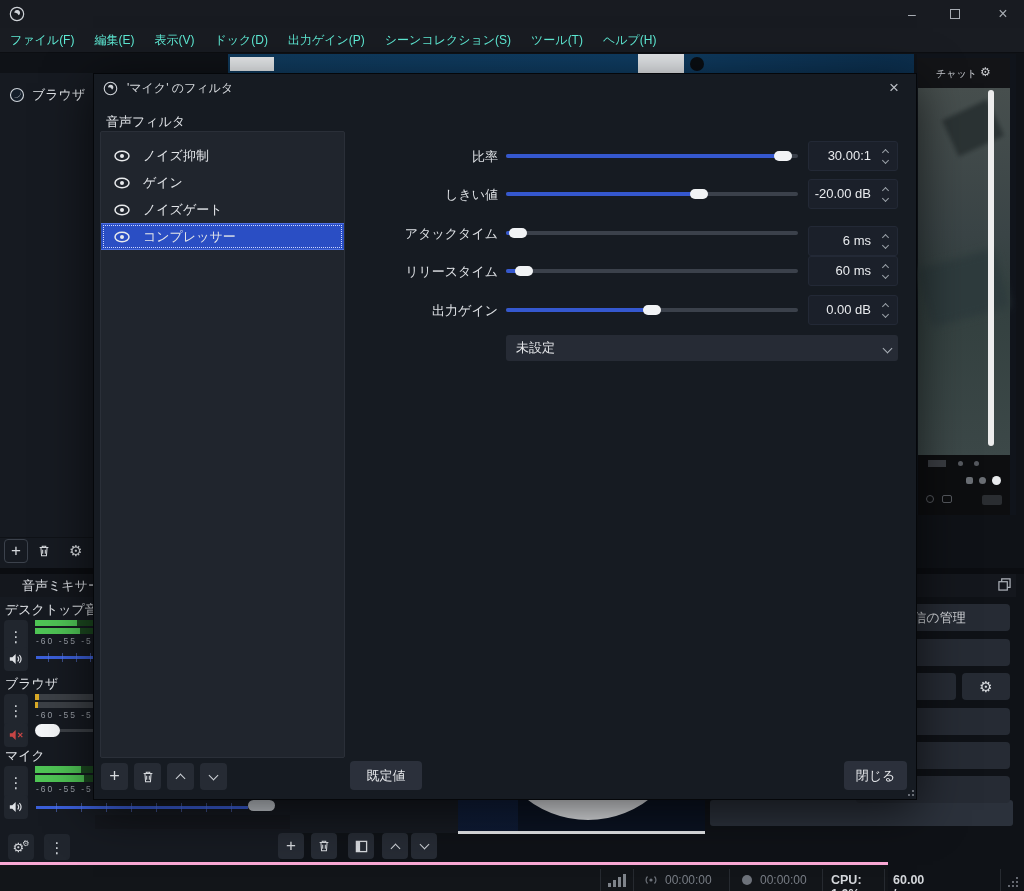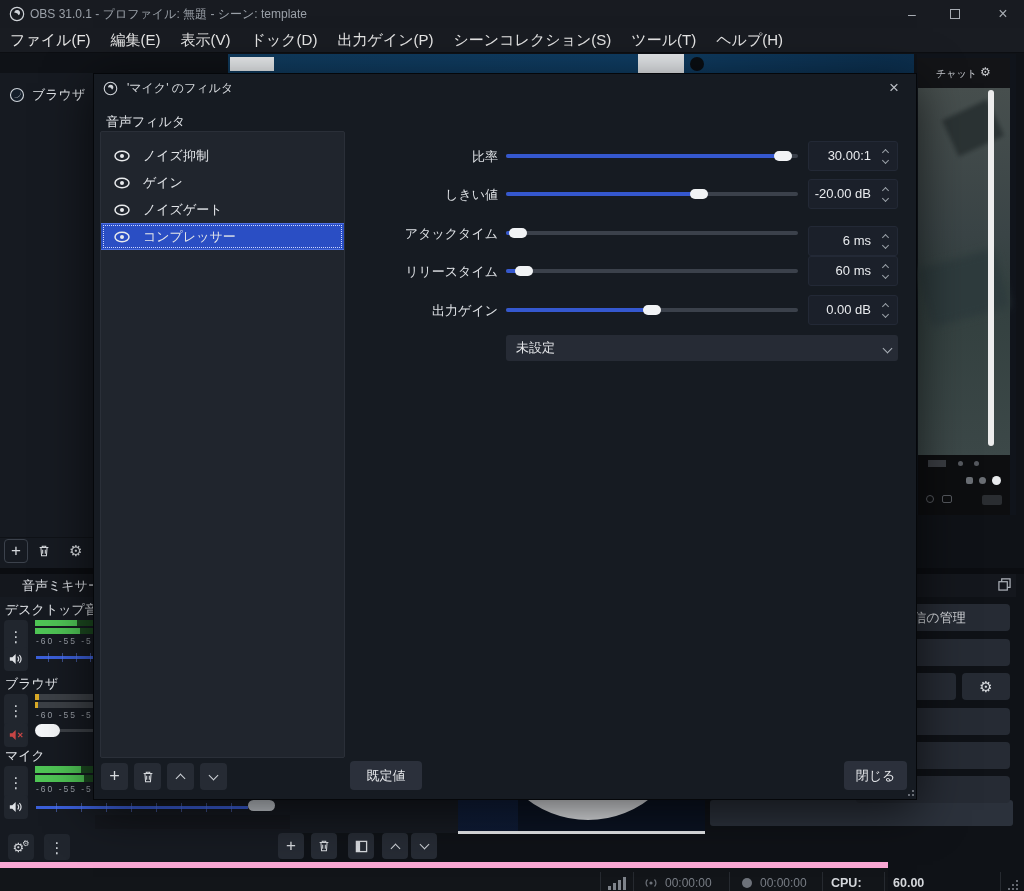--- a/index.html
+++ b/index.html
@@ -4,21 +4,21 @@
 <style>
   html,body{margin:0;padding:0;background:#000;}
   *{box-sizing:border-box;font-family:"Liberation Sans","DejaVu Sans",sans-serif;}
   #stage{position:relative;width:1024px;height:891px;background:#0f1217;overflow:hidden;color:#dfe2e6;font-size:13px;}
   .abs{position:absolute;}
   
   .titlebar{left:0;top:0;width:1024px;height:28px;background:#181b21;display:flex;align-items:center;}
   .title-text{color:#9aa0a8;font-size:12px;margin-left:8px;}
   .winbtn{width:40px;height:28px;display:flex;align-items:center;justify-content:center;color:#a7acb3;font-size:14px;}
   .menubar{left:0;top:28px;width:1024px;height:25px;background:#191c22;display:flex;align-items:center;border-bottom:1px solid #0c0e12;}
-  .menu-item{padding:0 10px;color:#e5e5e5;font-size:15px;line-height:24px;}
+  .menu-item{padding:0 10px;color:#5eead4;font-size:12px;line-height:24px;}
   
   .dockhead{color:#d8dbe0;font-size:13px;}
   .panel-btn{background:#262b34;border-radius:4px;display:flex;align-items:center;justify-content:center;color:#d6d9dd;}
   .chev{width:7px;height:7px;border-right:1.6px solid #cfd3d8;border-bottom:1.6px solid #cfd3d8;display:inline-block;}
   .chev.up{transform:rotate(-135deg);margin-top:4px;}
   .chev.down{transform:rotate(45deg);margin-bottom:3px;}
   .chev.sm{width:5px;height:5px;border-color:#9aa0a8;border-width:1.3px;}
   .kebab{color:#cfd3d8;font-size:15px;letter-spacing:0;line-height:1;}
   .meter-scale{font-size:8.5px;color:#979ca4;letter-spacing:2px;white-space:nowrap;}
   .fader-line{height:3px;background:linear-gradient(90deg,#3b5fd9,#3b5fd9);position:relative;}
@@ -50,21 +50,20 @@
 
 <div id="stage">
 
   <div class="abs titlebar">
     <span class="abs" style="left:9px;top:6px;">
       <svg width="16" height="16" viewBox="0 0 24 24">
           <circle cx="12" cy="12" r="10" fill="none" stroke="#cfd3d8" stroke-width="1.8"></circle>
           <path d="M8 10.2a4.3 4.3 0 116.5 3.7 5.6 5.6 0 00-6.5-3.7z" fill="#cfd3d8"></path>
         </svg>
     </span>
-    <span class="title-text" style="margin-left:30px;">OBS 31.0.1 - プロファイル: 無題 - シーン: template</span>
     <div class="abs winbtn" style="left:892px;">–</div>
     <div class="abs winbtn" style="left:935px;">
         <span style="width:10px;height:10px;border:1px solid #a7acb3;display:inline-block;"></span>
       </div>
     <div class="abs winbtn" style="left:983px;font-size:16px;">×</div>
   </div>
 
   <div class="abs menubar">
     <span class="menu-item">ファイル(F)</span>
     <span class="menu-item">編集(E)</span>
@@ -248,21 +247,21 @@
         <span>配信の管理</span>
       </div>
   </div>
   <div class="abs panel-btn" style="left:856px;top:639px;width:154px;height:27px;"></div>
   <div class="abs panel-btn" style="left:856px;top:673px;width:100px;height:27px;"></div>
   <div class="abs panel-btn" style="left:962px;top:673px;width:48px;height:27px;font-size:15px;">⚙</div>
   <div class="abs panel-btn" style="left:856px;top:708px;width:154px;height:27px;"></div>
   <div class="abs panel-btn" style="left:856px;top:742px;width:154px;height:27px;"></div>
   <div class="abs panel-btn" style="left:856px;top:776px;width:154px;height:27px;"></div>
 
-  <div class="abs" style="left:0;top:862px;width:888px;height:29px;background:#121519;border-top:6px solid #f9a8d4;">
+  <div class="abs" style="left:0;top:862px;width:888px;height:29px;background:#121519;border-top:3px solid #f9a8d4;">
     <span class="sep" style="left:600px;top:4px;"></span>
     <span class="sep" style="left:633px;top:4px;"></span>
     <span class="sep" style="left:729px;top:4px;"></span>
     <span class="sep" style="left:822px;top:4px;"></span>
     <span class="sep" style="left:884px;top:4px;"></span>
     <span class="sep" style="left:1000px;top:4px;"></span>
     <div class="abs" style="left:608px;top:9px;display:flex;align-items:flex-end;gap:2px;">
       <i style="width:3px;height:4px;background:#7e838a;display:block;"></i>
         <i style="width:3px;height:7px;background:#7e838a;display:block;"></i>
         <i style="width:3px;height:10px;background:#7e838a;display:block;"></i>

